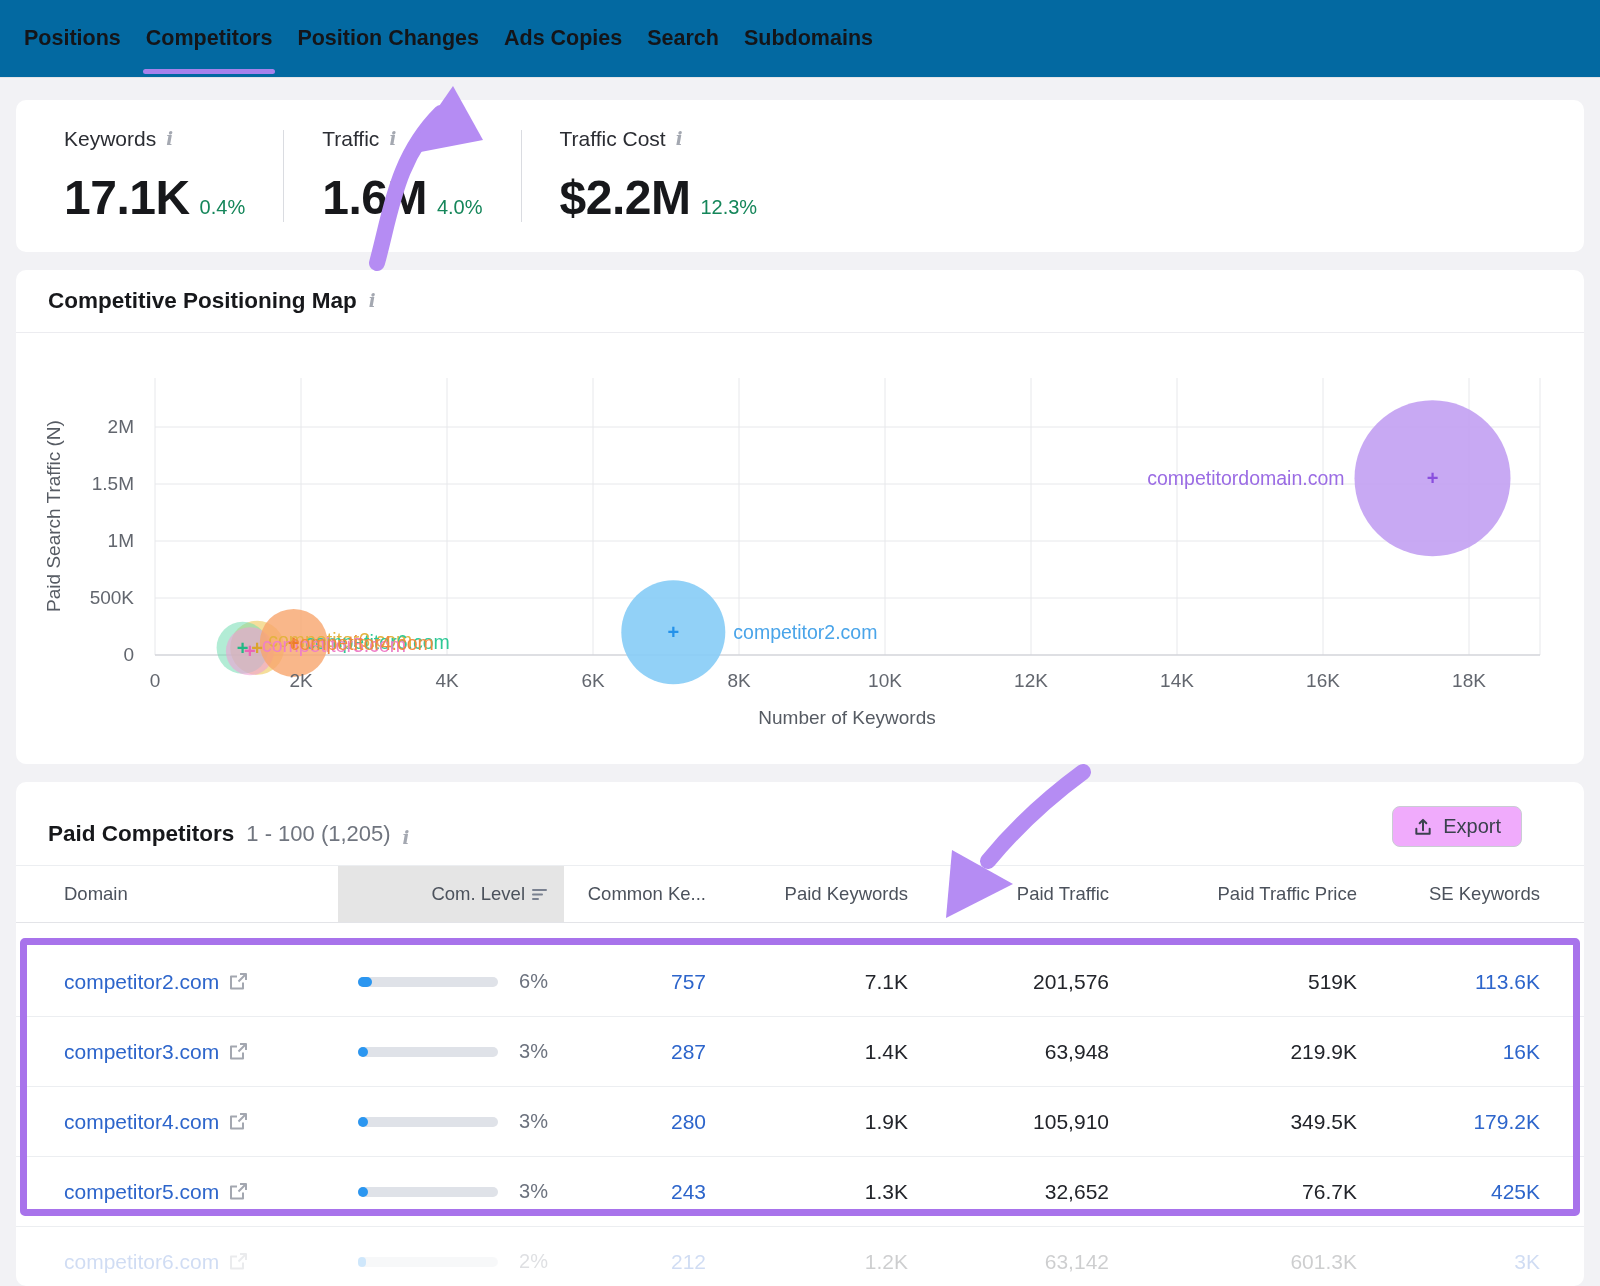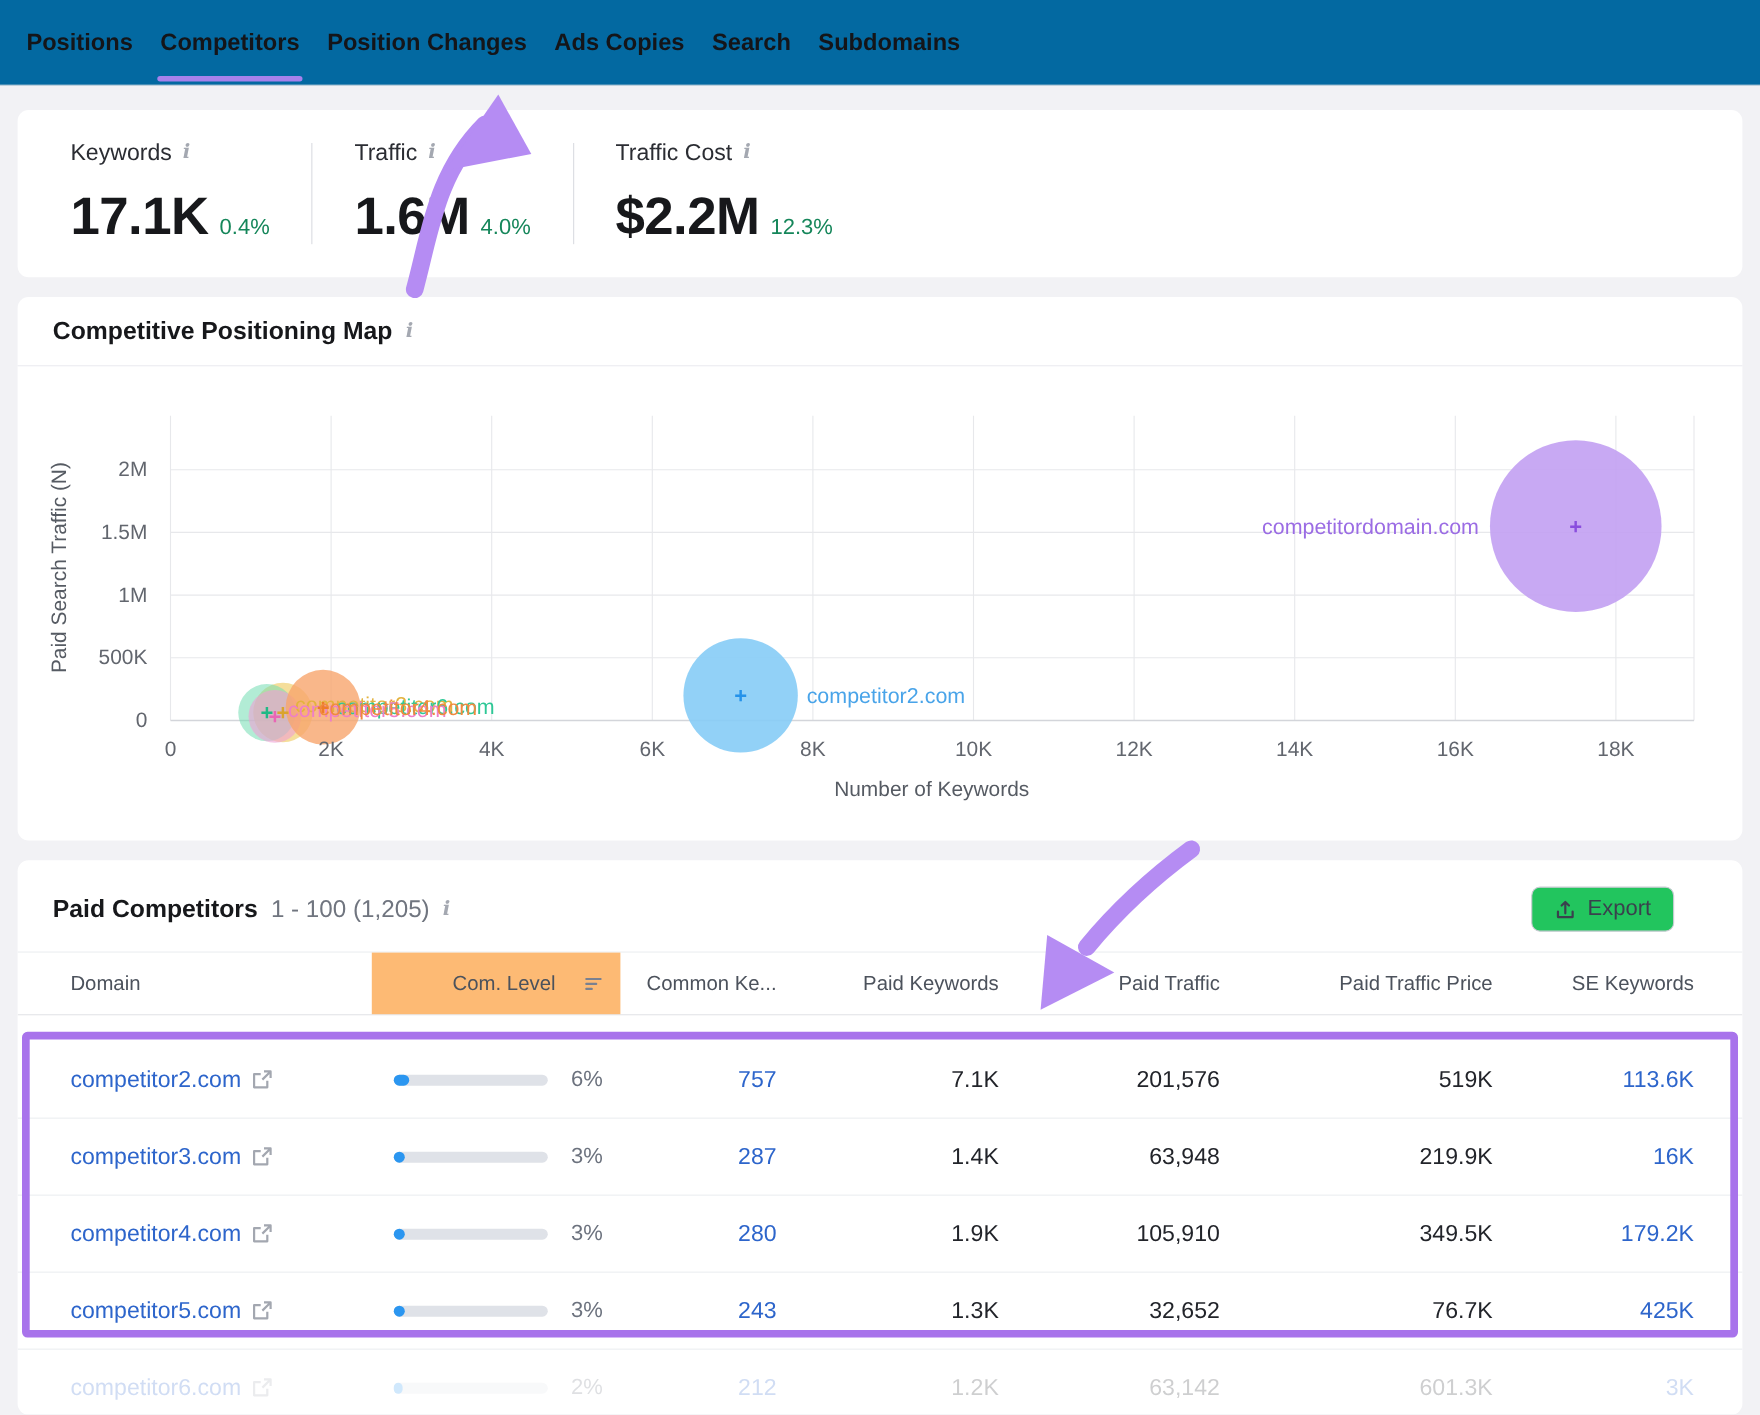--- a/index.html
+++ b/index.html
@@ -36,33 +36,33 @@
   .stat-delta { font-size:20px; color:#15865a; }
   .stat-divider { width:1px; background:#dadce1; height:92px; margin:0 38px; }
   
   .map-card { margin-top:18px; height:494px; position:relative; }
   .map-header { height:63px; display:flex; align-items:center; gap:12px; padding:0 32px; border-bottom:1px solid #ececf0; }
   .map-title { font-size:22.5px; font-weight:700; color:#17181b; }
   .chart-wrap { position:absolute; top:64px; left:0; right:0; bottom:0; }
   svg text { font-family:"Liberation Sans", sans-serif; }
   
   .table-card { margin-top:18px; height:504px; position:relative; overflow:hidden; }
-  .pc-header { display:flex; align-items:center; gap:12px; padding:24px 32px 18px 32px; }
+  .pc-header { display:flex; align-items:flex-end; gap:12px; padding:24px 32px 18px 32px; }
   .pc-title { font-size:22.5px; font-weight:700; color:#17181b; }
   .pc-range { font-size:22px; color:#70757f; }
   .export-btn {
     margin-left:auto; margin-right:30px; display:flex; align-items:center; gap:10px;
-    padding:8px 20px; font-size:20px; color:#3a414d; background:#22c55e;
+    padding:8px 20px; font-size:20px; color:#3a414d; background:#f0abfc;
     border:1px solid #c9ccd3; border-radius:8px; cursor:pointer;
   }
   .tr { display:grid; grid-template-columns:274px 226px 142px 202px 201px 248px 183px; padding-left:48px; align-items:center; }
   .thead { height:58px; border-top:1px solid #eceef1; border-bottom:1px solid #e3e4e8; font-size:18.5px; color:#4c525c; }
   .th { text-align:right; }
   .th.first { text-align:left; }
-  .th-comlevel { background:#fdba74; height:100%; display:flex; align-items:center; justify-content:flex-end; gap:26px; padding-right:16px; }
+  .th-comlevel { background:#e5e5e5; height:100%; display:flex; align-items:center; justify-content:flex-end; gap:6px; padding-right:16px; }
   .tbody { margin-top:24px; }
   .row { height:70px; border-bottom:1px solid #eceef1; font-size:21px; }
   .row.faded { opacity:0.22; }
   .cell-num { text-align:right; color:#22242a; }
   .cell-blue { text-align:right; color:#2d65cb; cursor:pointer; }
   .cell-domain { display:flex; align-items:center; gap:10px; }
   .domain-link { color:#2d65cb; cursor:pointer; }
   .cell-level { display:flex; align-items:center; justify-content:space-between; padding-left:20px; padding-right:16px; }
   .bar-track { width:140px; height:10px; background:#dfe2e8; border-radius:5px; position:relative; }
   .bar-fill { height:10px; background:#2b96f0; border-radius:5px; }

